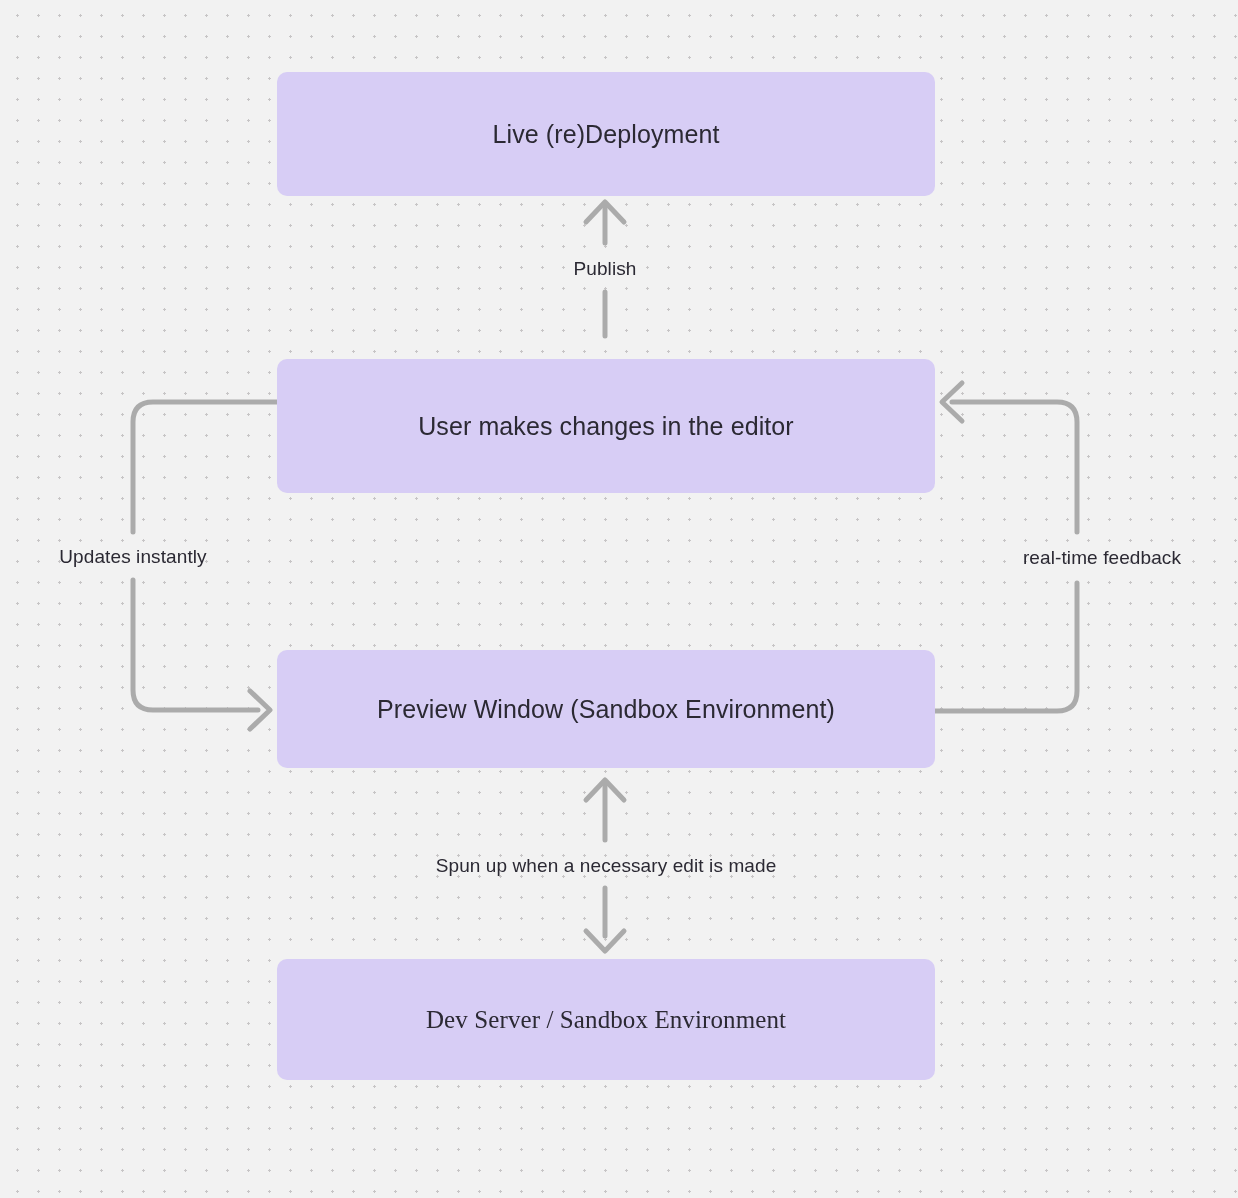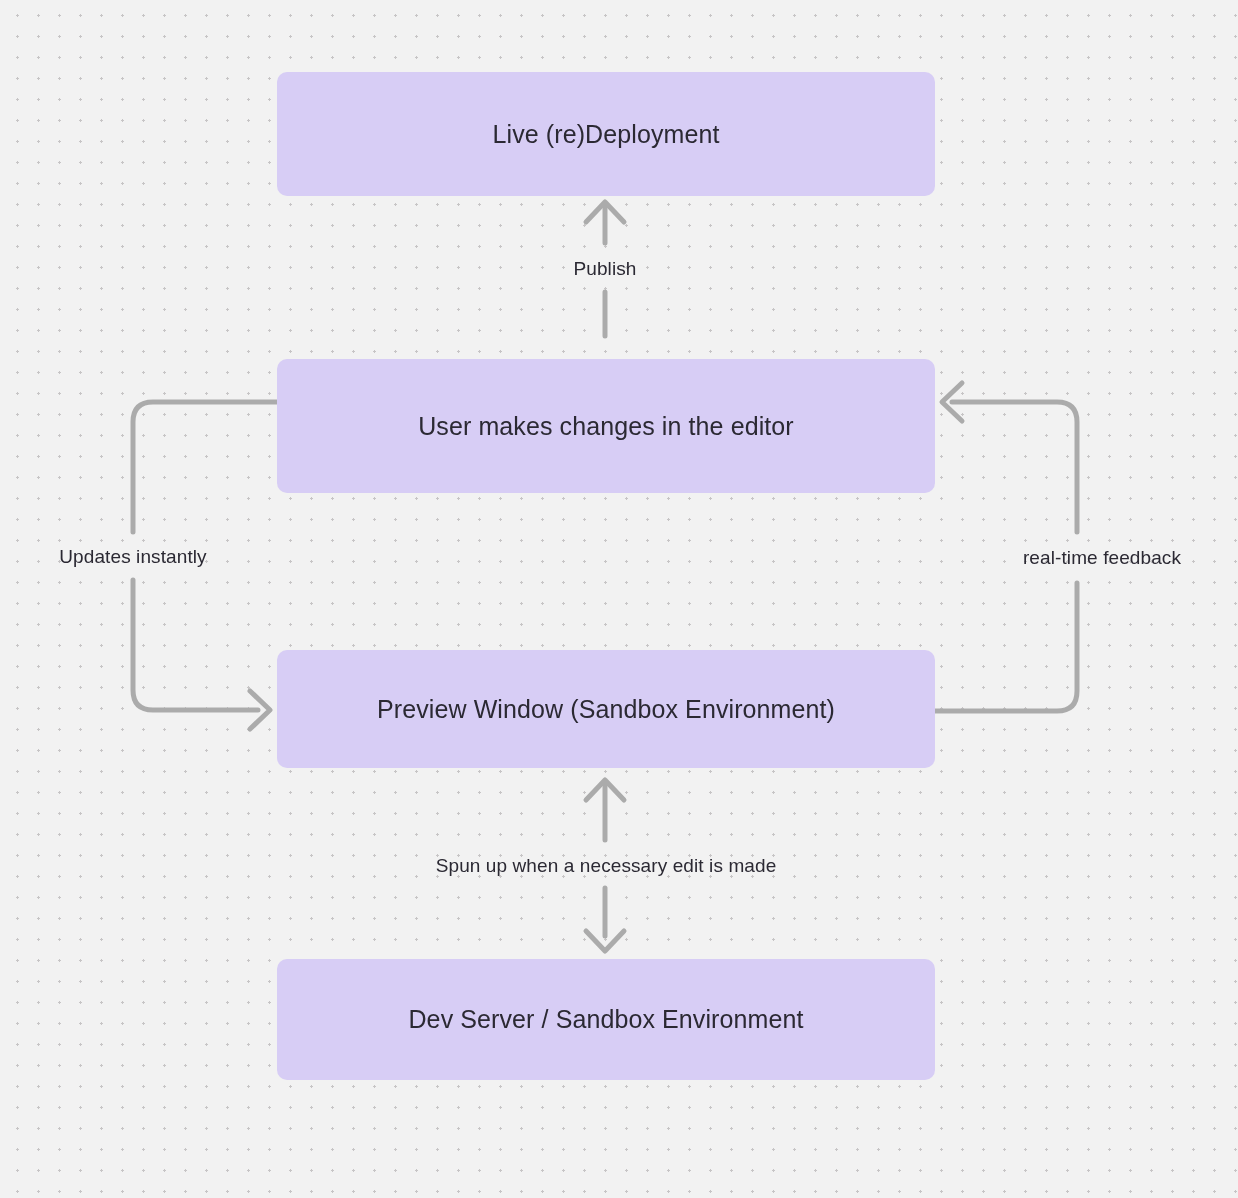--- a/index.html
+++ b/index.html
@@ -45,21 +45,21 @@
     align-items: center;
     justify-content: center;
     color: #2b2933;
     font-size: 25px;
     letter-spacing: 0.1px;
     text-align: center;
   }
   .node-live    { top: 72px;  height: 124px; }
   .node-editor  { top: 359px; height: 134px; }
   .node-preview { top: 650px; height: 118px; }
-  .node-dev     { top: 959px; height: 121px; }
+  .node-dev     { top: 959px; height: 121px; font-family: Liberation Serif, serif; }
   .edge-label {
     position: absolute;
     transform: translate(-50%, -50%);
     color: #2b2933;
     font-size: 19px;
     letter-spacing: 0.1px;
     white-space: nowrap;
   }
   .lbl-publish  { left: 605px;  top: 269px; }
   .lbl-updates  { left: 133px;  top: 557px; }

